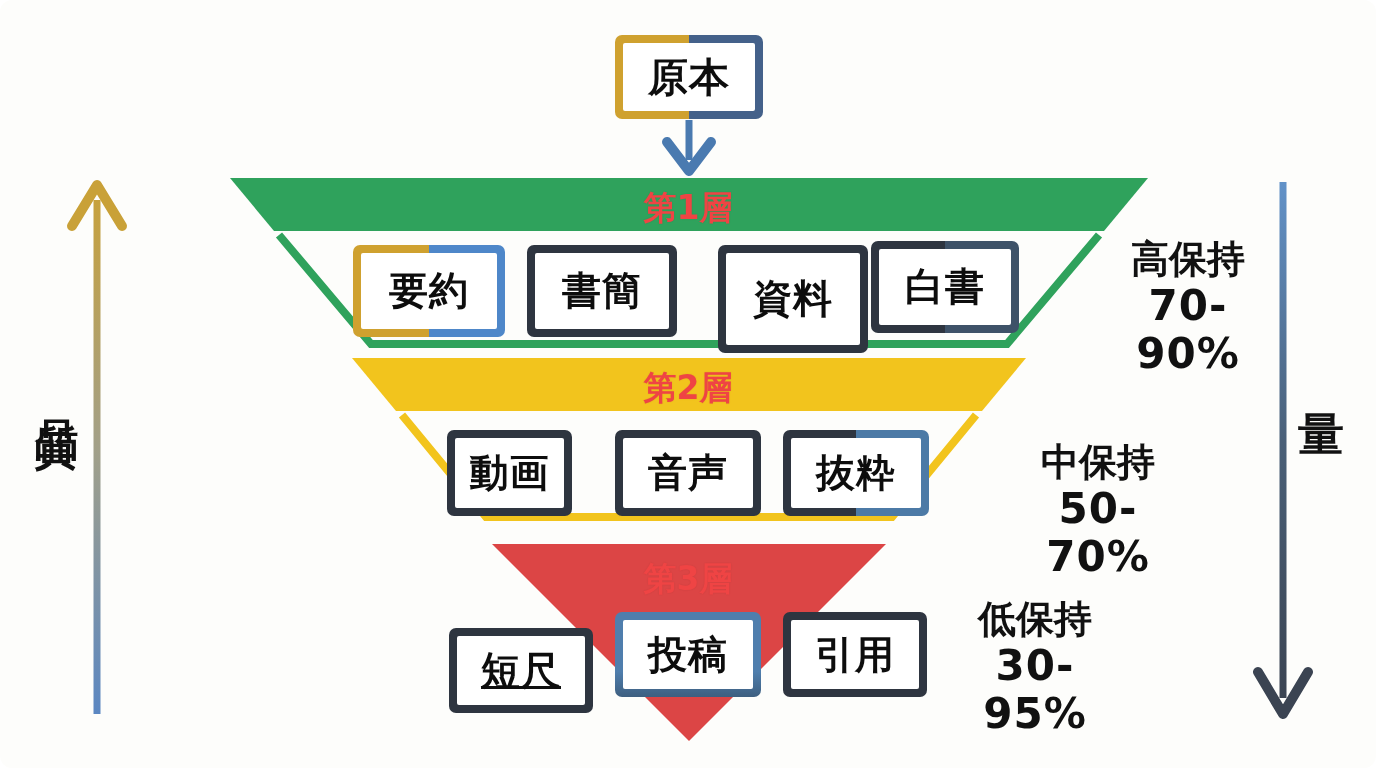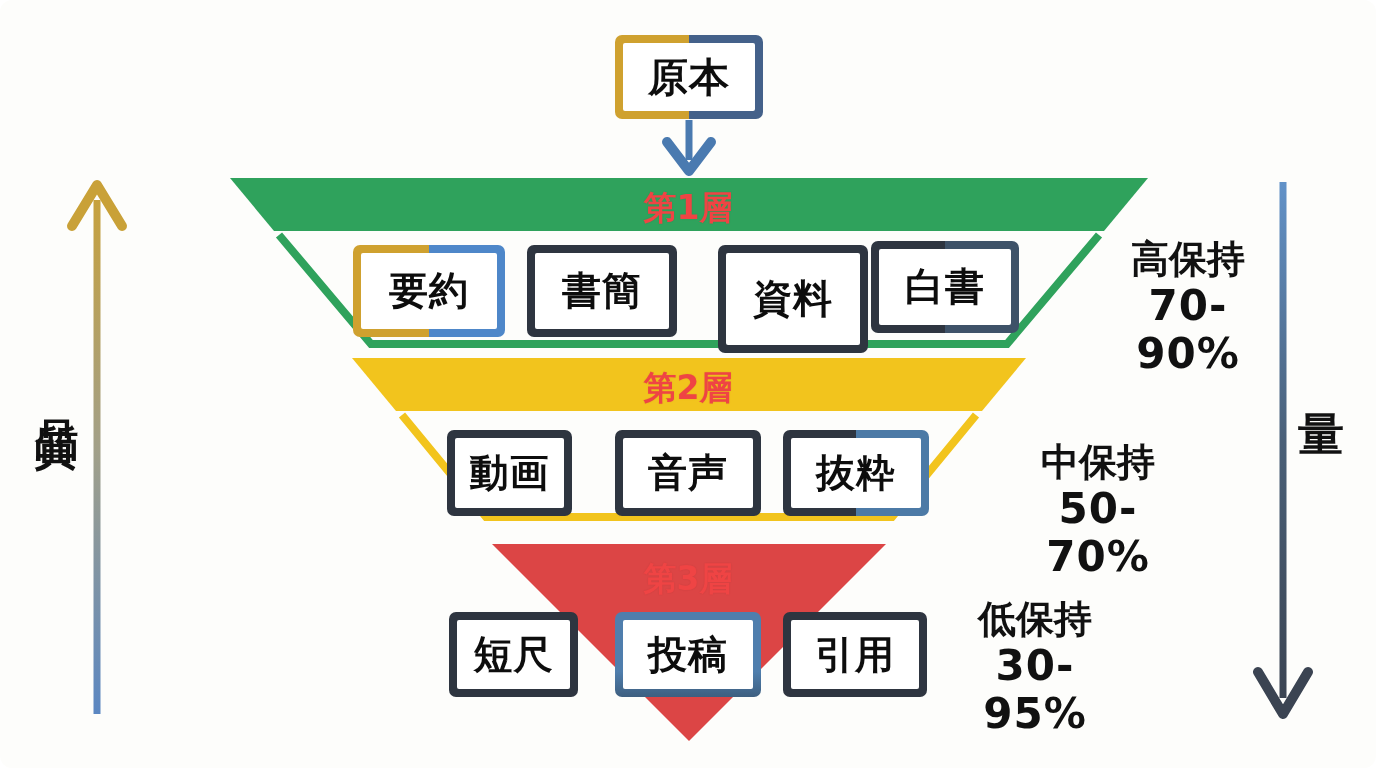--- a/index.html
+++ b/index.html
@@ -114,21 +114,21 @@
   <div class="box bg-charcoal" style="left:447px;top:430px;width:125px;height:86px;">
     <div class="box-inner">動画</div>
   </div>
   <div class="box bg-charcoal" style="left:615px;top:430px;width:146px;height:86px;">
     <div class="box-inner">音声</div>
   </div>
   <div class="box bg-charcoal-steel" style="left:783px;top:430px;width:146px;height:86px;">
     <div class="box-inner">抜粋</div>
   </div>
 
-  <div class="box bg-charcoal" style="left:449px;top:612px;width:129px;height:85px;">
+  <div class="box bg-charcoal" style="left:449px;top:628px;width:144px;height:85px;text-decoration:underline;">
     <div class="box-inner">短尺</div>
   </div>
   <div class="box bg-steel" style="left:615px;top:612px;width:146px;height:85px;">
     <div class="box-inner">投稿</div>
   </div>
   <div class="box bg-charcoal" style="left:783px;top:612px;width:144px;height:85px;">
     <div class="box-inner">引用</div>
   </div>
 
   <div class="retention" style="left:1098px;top:238px;width:180px;">

